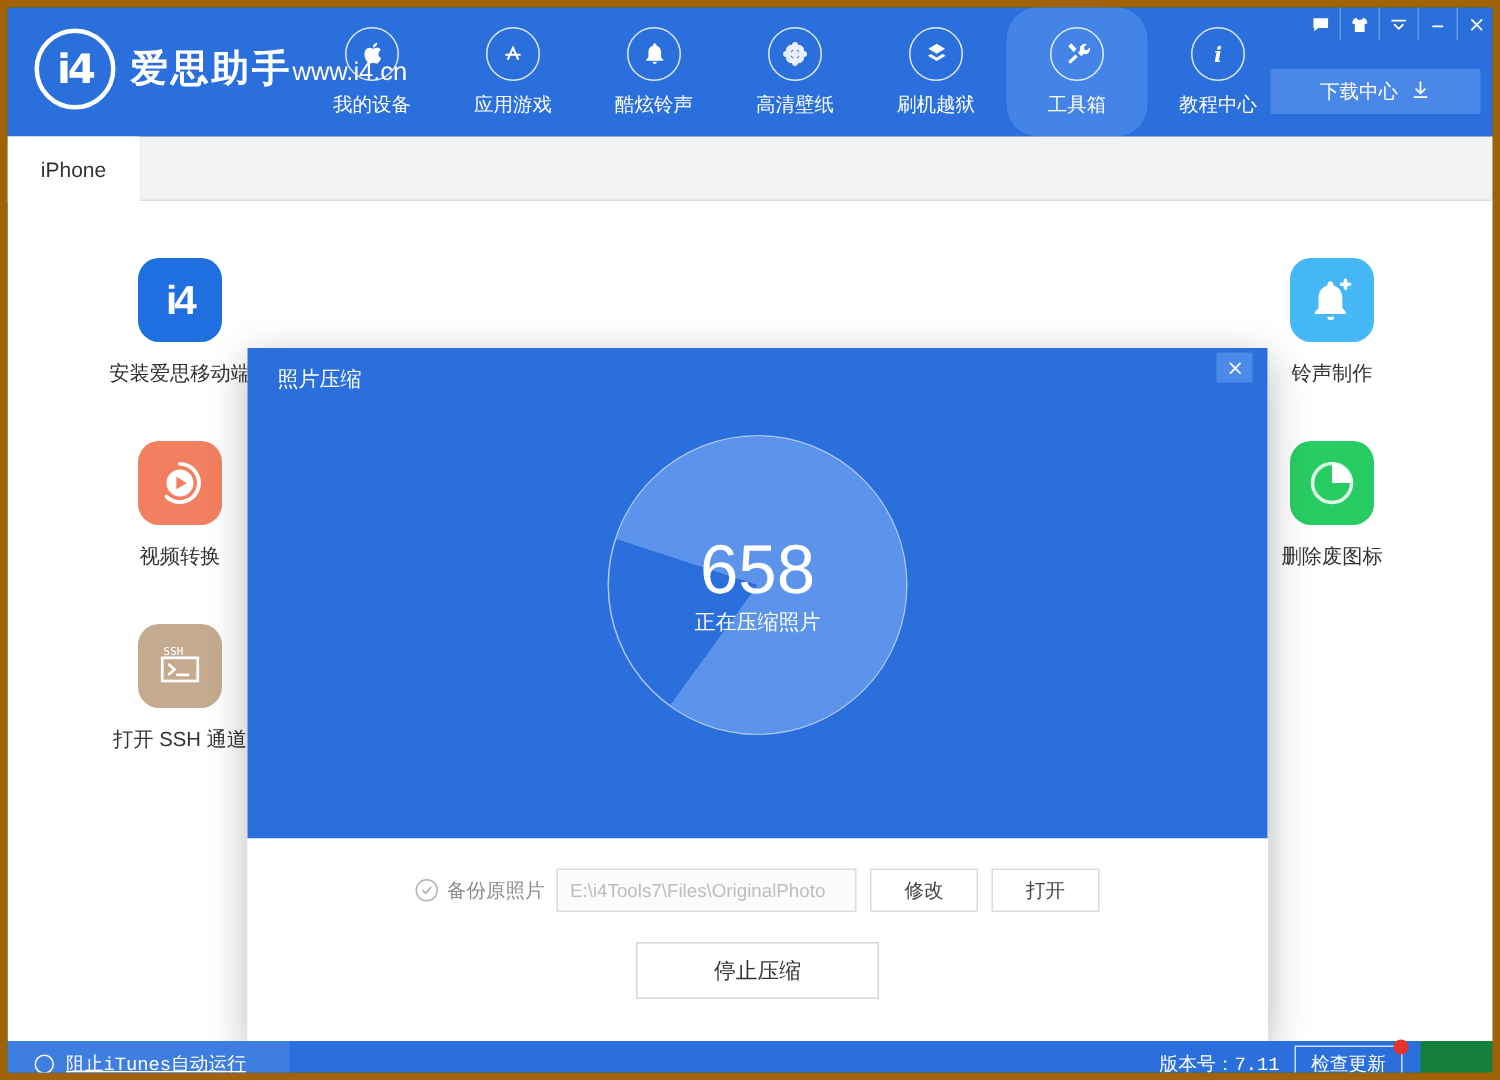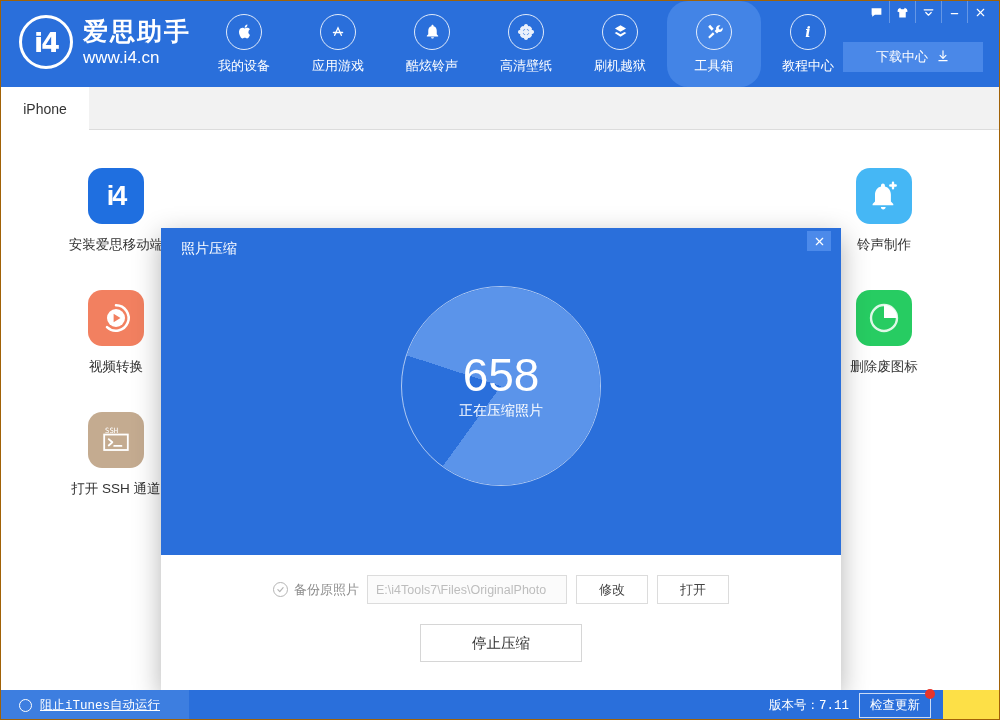--- a/index.html
+++ b/index.html
@@ -5,44 +5,44 @@
   * { box-sizing: border-box; margin: 0; padding: 0; }
   html, body {
     width: 1000px; height: 720px;
     overflow: hidden;
     font-family: "Liberation Sans", "DejaVu Sans", sans-serif;
     background: #ffffff;
   }
   #app {
     position: relative;
     width: 1000px; height: 720px;
-    border: 1px solid #a16207;
+    border: 5px solid #a16207;
     overflow: hidden;
-    background: #fde047;
+    background: #15803d;
   }
 
   
   .header {
     position: absolute; left: 0; top: 0;
     width: 998px; height: 86px;
     background: #2a6fdb;
   }
   .logo-wrap {
     position: absolute; left: 18px; top: 14px;
     display: flex; align-items: center; gap: 10px;
   }
   .logo-mark {
     width: 54px; height: 54px; border-radius: 50%;
     border: 3px solid #ffffff;
     display: flex; align-items: center; justify-content: center;
     color: #ffffff; font-size: 27px; font-weight: bold;
     letter-spacing: -2px;
     font-family: "DejaVu Sans", sans-serif;
   }
-  .logo-text { display: flex; flex-direction: column; line-height: 1; }
+  .logo-text { display: flex; flex-direction: row; line-height: 1; }
   .logo-cn {
     color: #ffffff; font-size: 25px; font-weight: bold;
     letter-spacing: 2px;
   }
   .logo-url {
     color: #ffffff; font-size: 17px; margin-top: 5px;
     font-family: "Liberation Sans", sans-serif;
   }
 
   .navs { position: absolute; left: 196px; top: 0; height: 86px; display: flex; }

